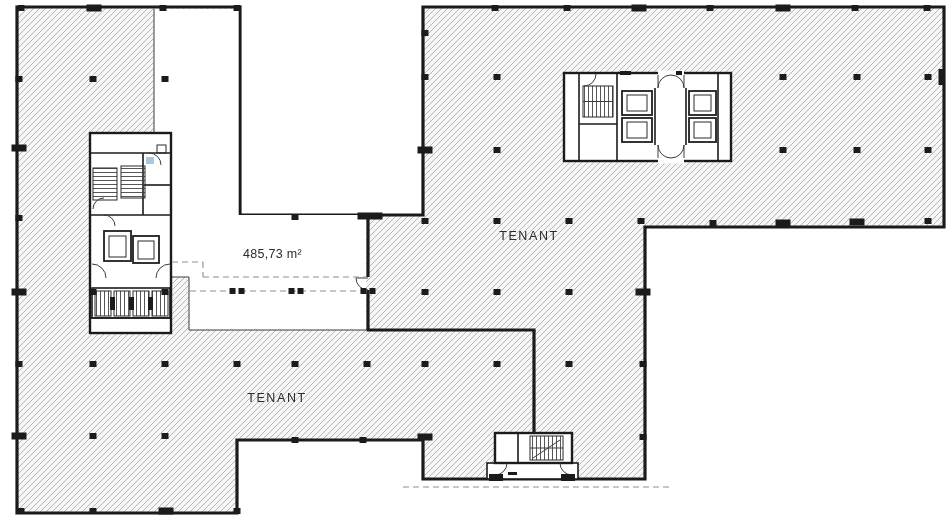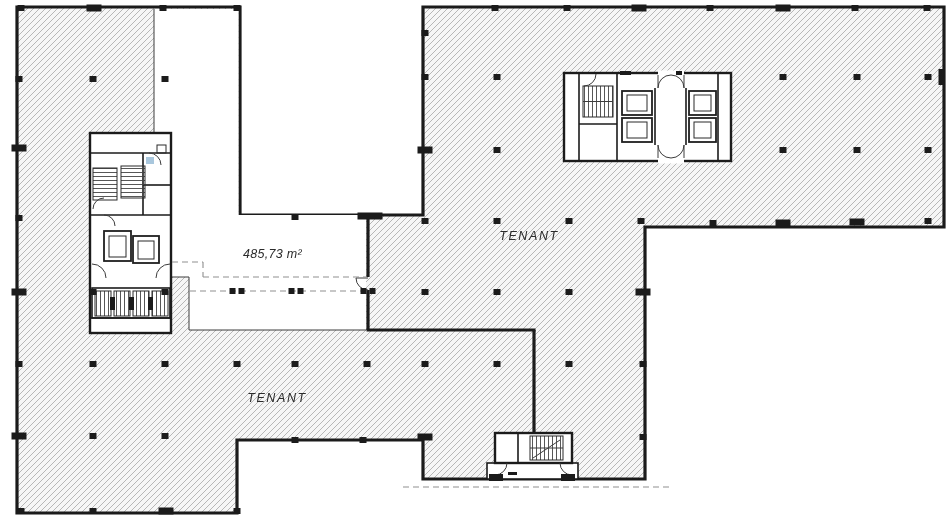--- a/index.html
+++ b/index.html
@@ -1,16 +1,16 @@
 <!DOCTYPE html>
 <html style="--wall: #1b1b1b; --thin: #3c3c3c; --white: #ffffff; --dashed: #8f8f8f; --text: #2b2b2b;"><head>
 <meta charset="utf-8">
 <style>
   html,body{margin:0;padding:0;background:#ffffff;}
-  .stage{width:947px;height:524px;position:relative;background:#ffffff;overflow:hidden;font-style:italic;}
+  .stage{width:947px;height:524px;position:relative;background:#ffffff;overflow:hidden;}
   svg{display:block;}
   text{font-family:"Liberation Sans","DejaVu Sans",sans-serif;fill:var(--text,#2b2b2b);}
   .lbl{font-size:12.5px;letter-spacing:1.6px;}
   .area-lbl{font-size:12.5px;letter-spacing:0.3px;}
   .wall{stroke:var(--wall,#1b1b1b);fill:none;stroke-linecap:butt;stroke-linejoin:miter;}
   .wall-3{stroke-width:3.2;}
   .wall-2{stroke-width:2.4;}
   .wall-1{stroke-width:1.6;}
   .thin{stroke:var(--thin,#3c3c3c);stroke-width:1;fill:none;}
   .white-fill{fill:var(--white,#ffffff);}

